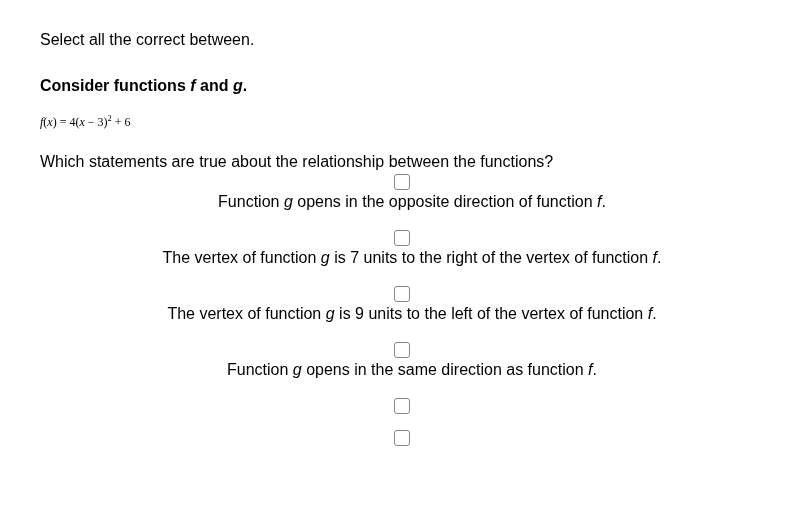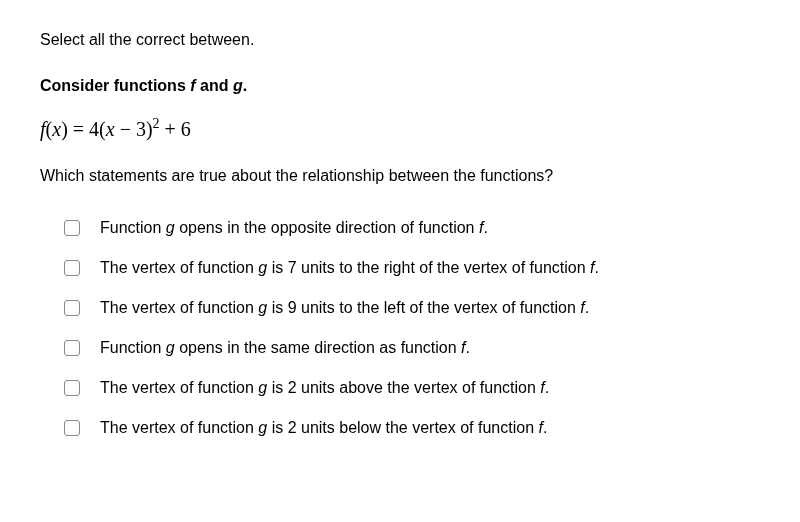--- a/index.html
+++ b/index.html
@@ -20,36 +20,36 @@
     .instruction {
       margin-bottom: 22px;
     }
     .prompt {
       margin-bottom: 14px;
       font-weight: bold;
     }
     .equations {
       margin-bottom: 18px;
       font-family: "Times New Roman", Times, serif;
-      font-size: 20px;
+      font-size: 12px;
       line-height: 1.7;
     }
     .eq-line {
       margin-bottom: 4px;
     }
     .question {
-      margin-bottom: 28px;
     }
     .options {
       padding-left: 24px;
     }
     .option-row {
       display: flex;
       align-items: center;
       margin-bottom: 16px;
+      flex-direction: column;
     }
     .checkbox {
       width: 16px;
       height: 16px;
       border: 1.5px solid #888;
       border-radius: 3px;
       margin-right: 20px;
       flex-shrink: 0;
       cursor: pointer;
     }
@@ -102,23 +102,17 @@
     </div>
   </div>
   <div class="option-row">
     <div class="checkbox"></div>
     <div class="option-text">
       <span>Function </span><span class="italic">g</span><span> opens in the same direction as function </span><span class="italic">f</span><span>.</span>
     </div>
   </div>
   <div class="option-row">
     <div class="checkbox"></div>
-    <div class="option-text">
-      <span>The vertex of function </span><span class="italic">g</span><span> is 2 units above the vertex of function </span><span class="italic">f</span><span>.</span>
-    </div>
   </div>
   <div class="option-row">
     <div class="checkbox"></div>
-    <div class="option-text">
-      <span>The vertex of function </span><span class="italic">g</span><span> is 2 units below the vertex of function </span><span class="italic">f</span><span>.</span>
-    </div>
   </div>
 </div>
 
 </body></html>

